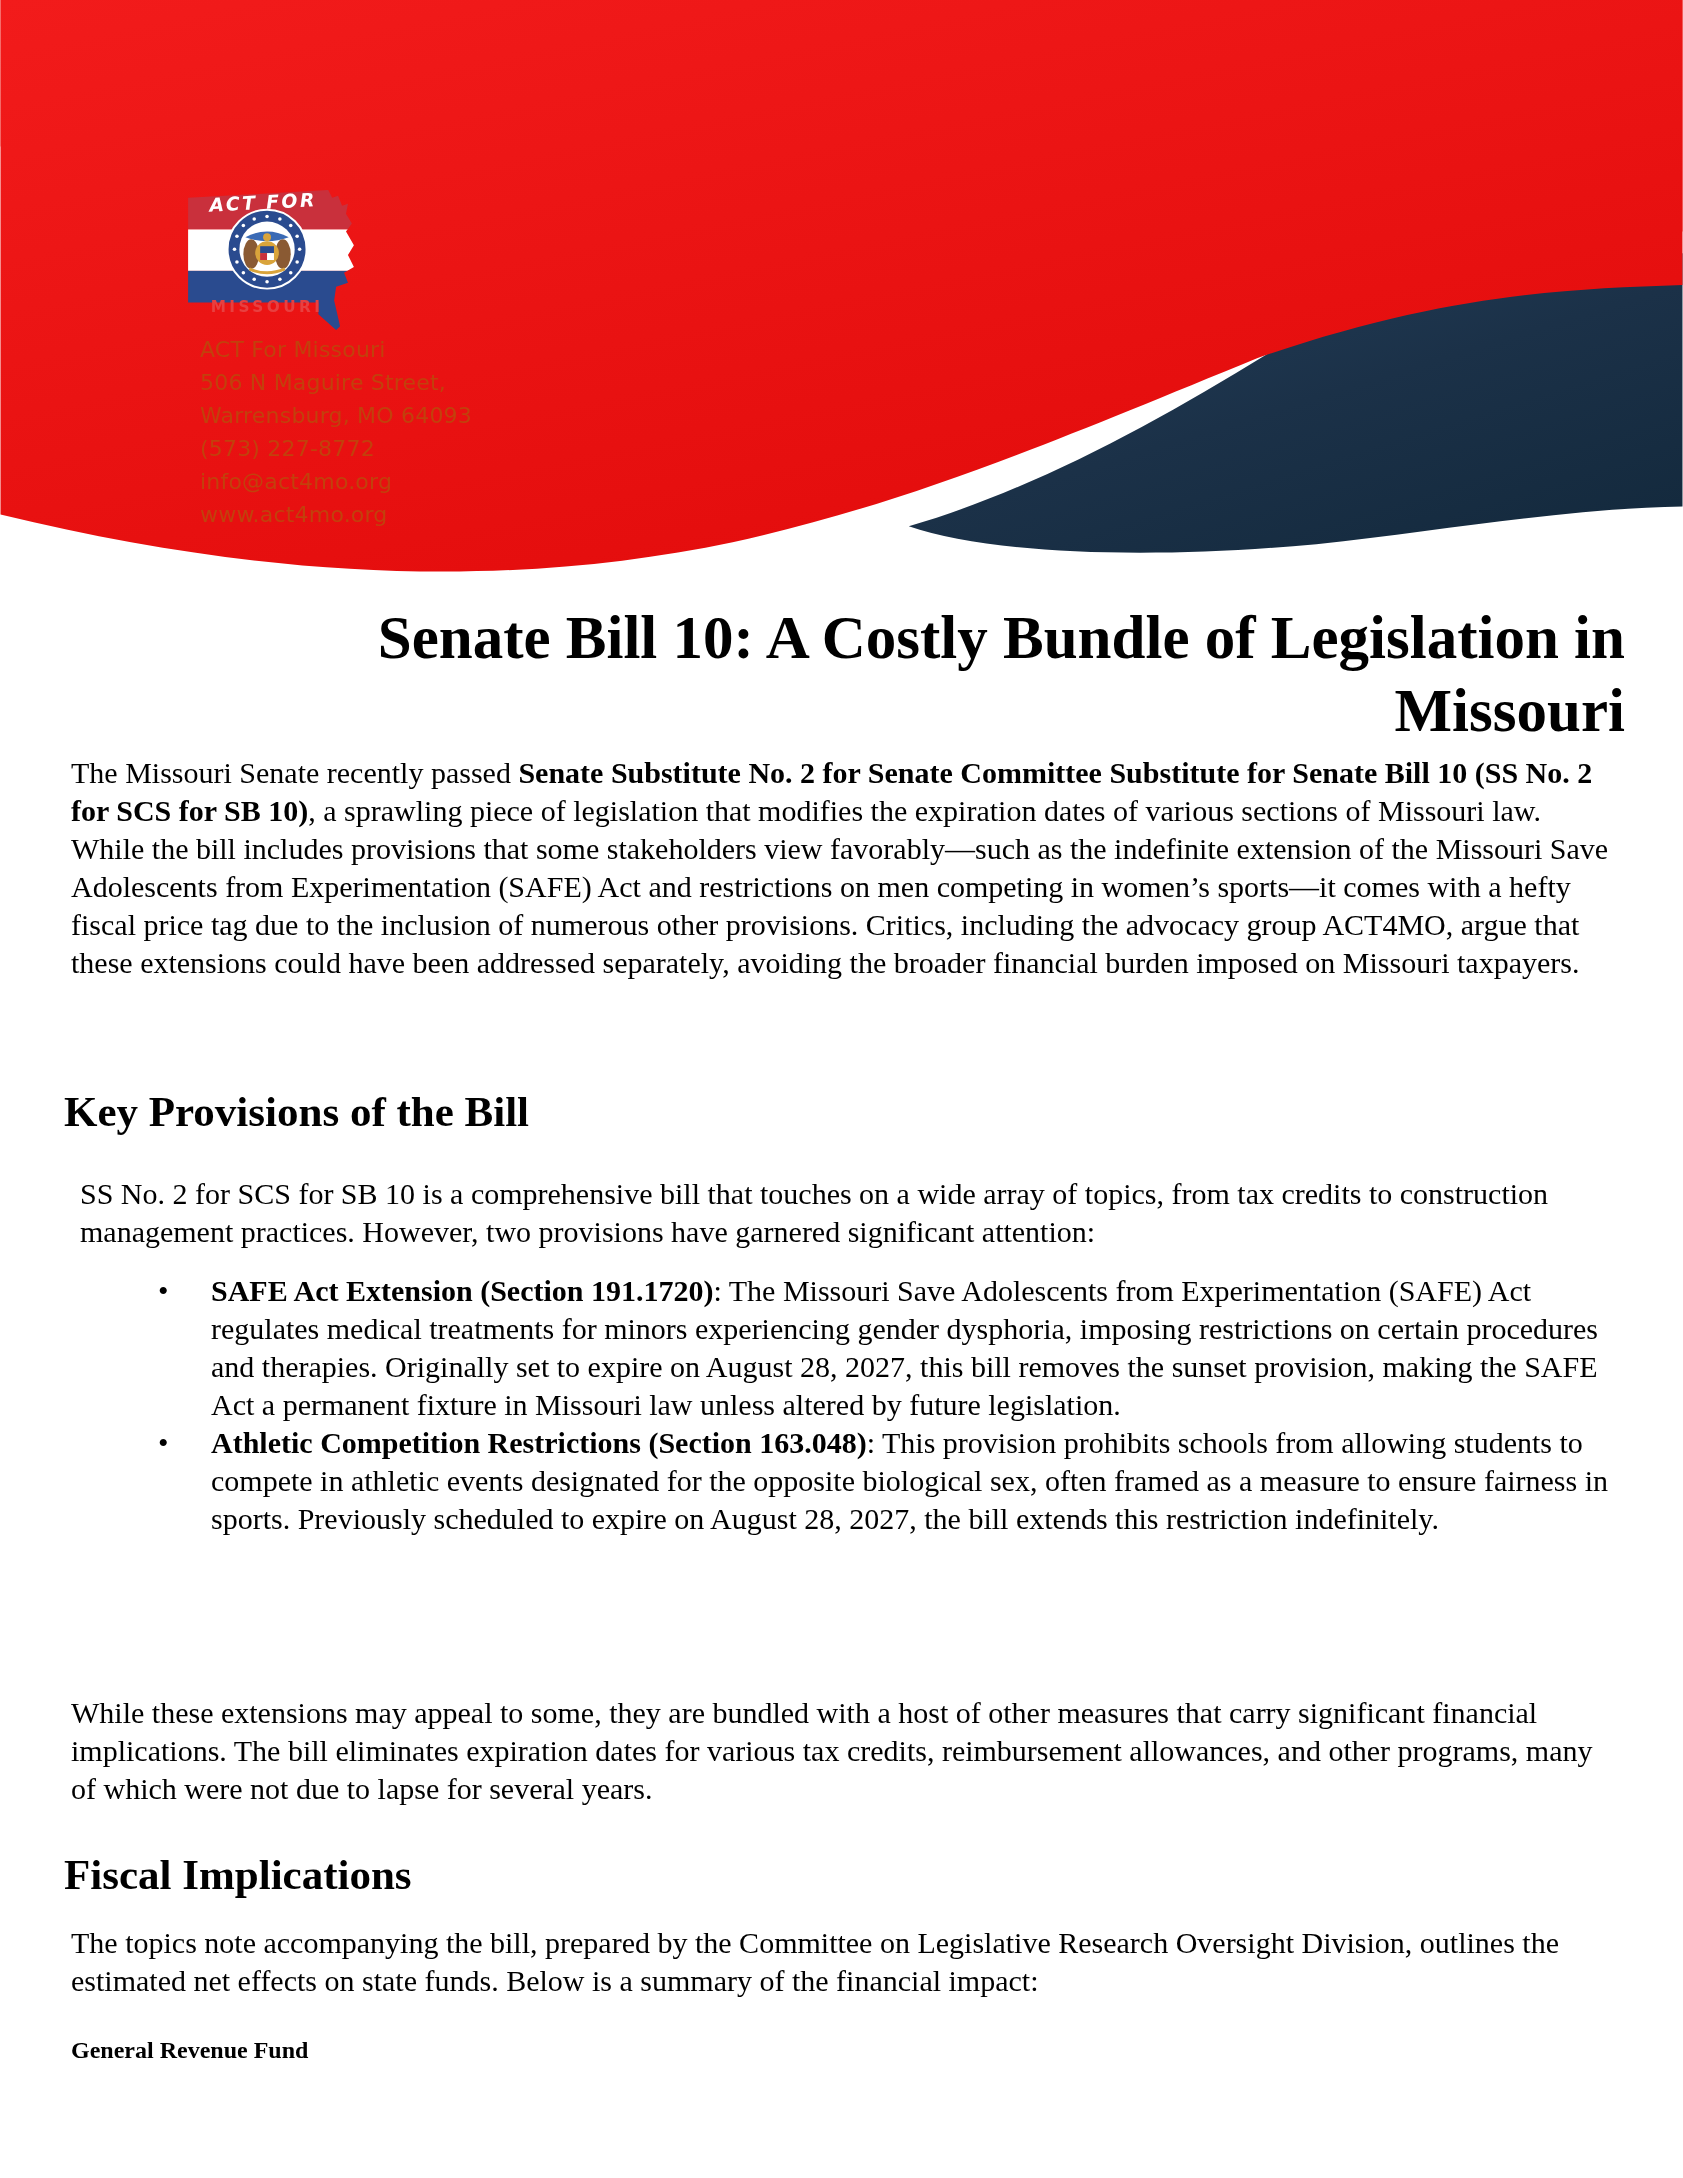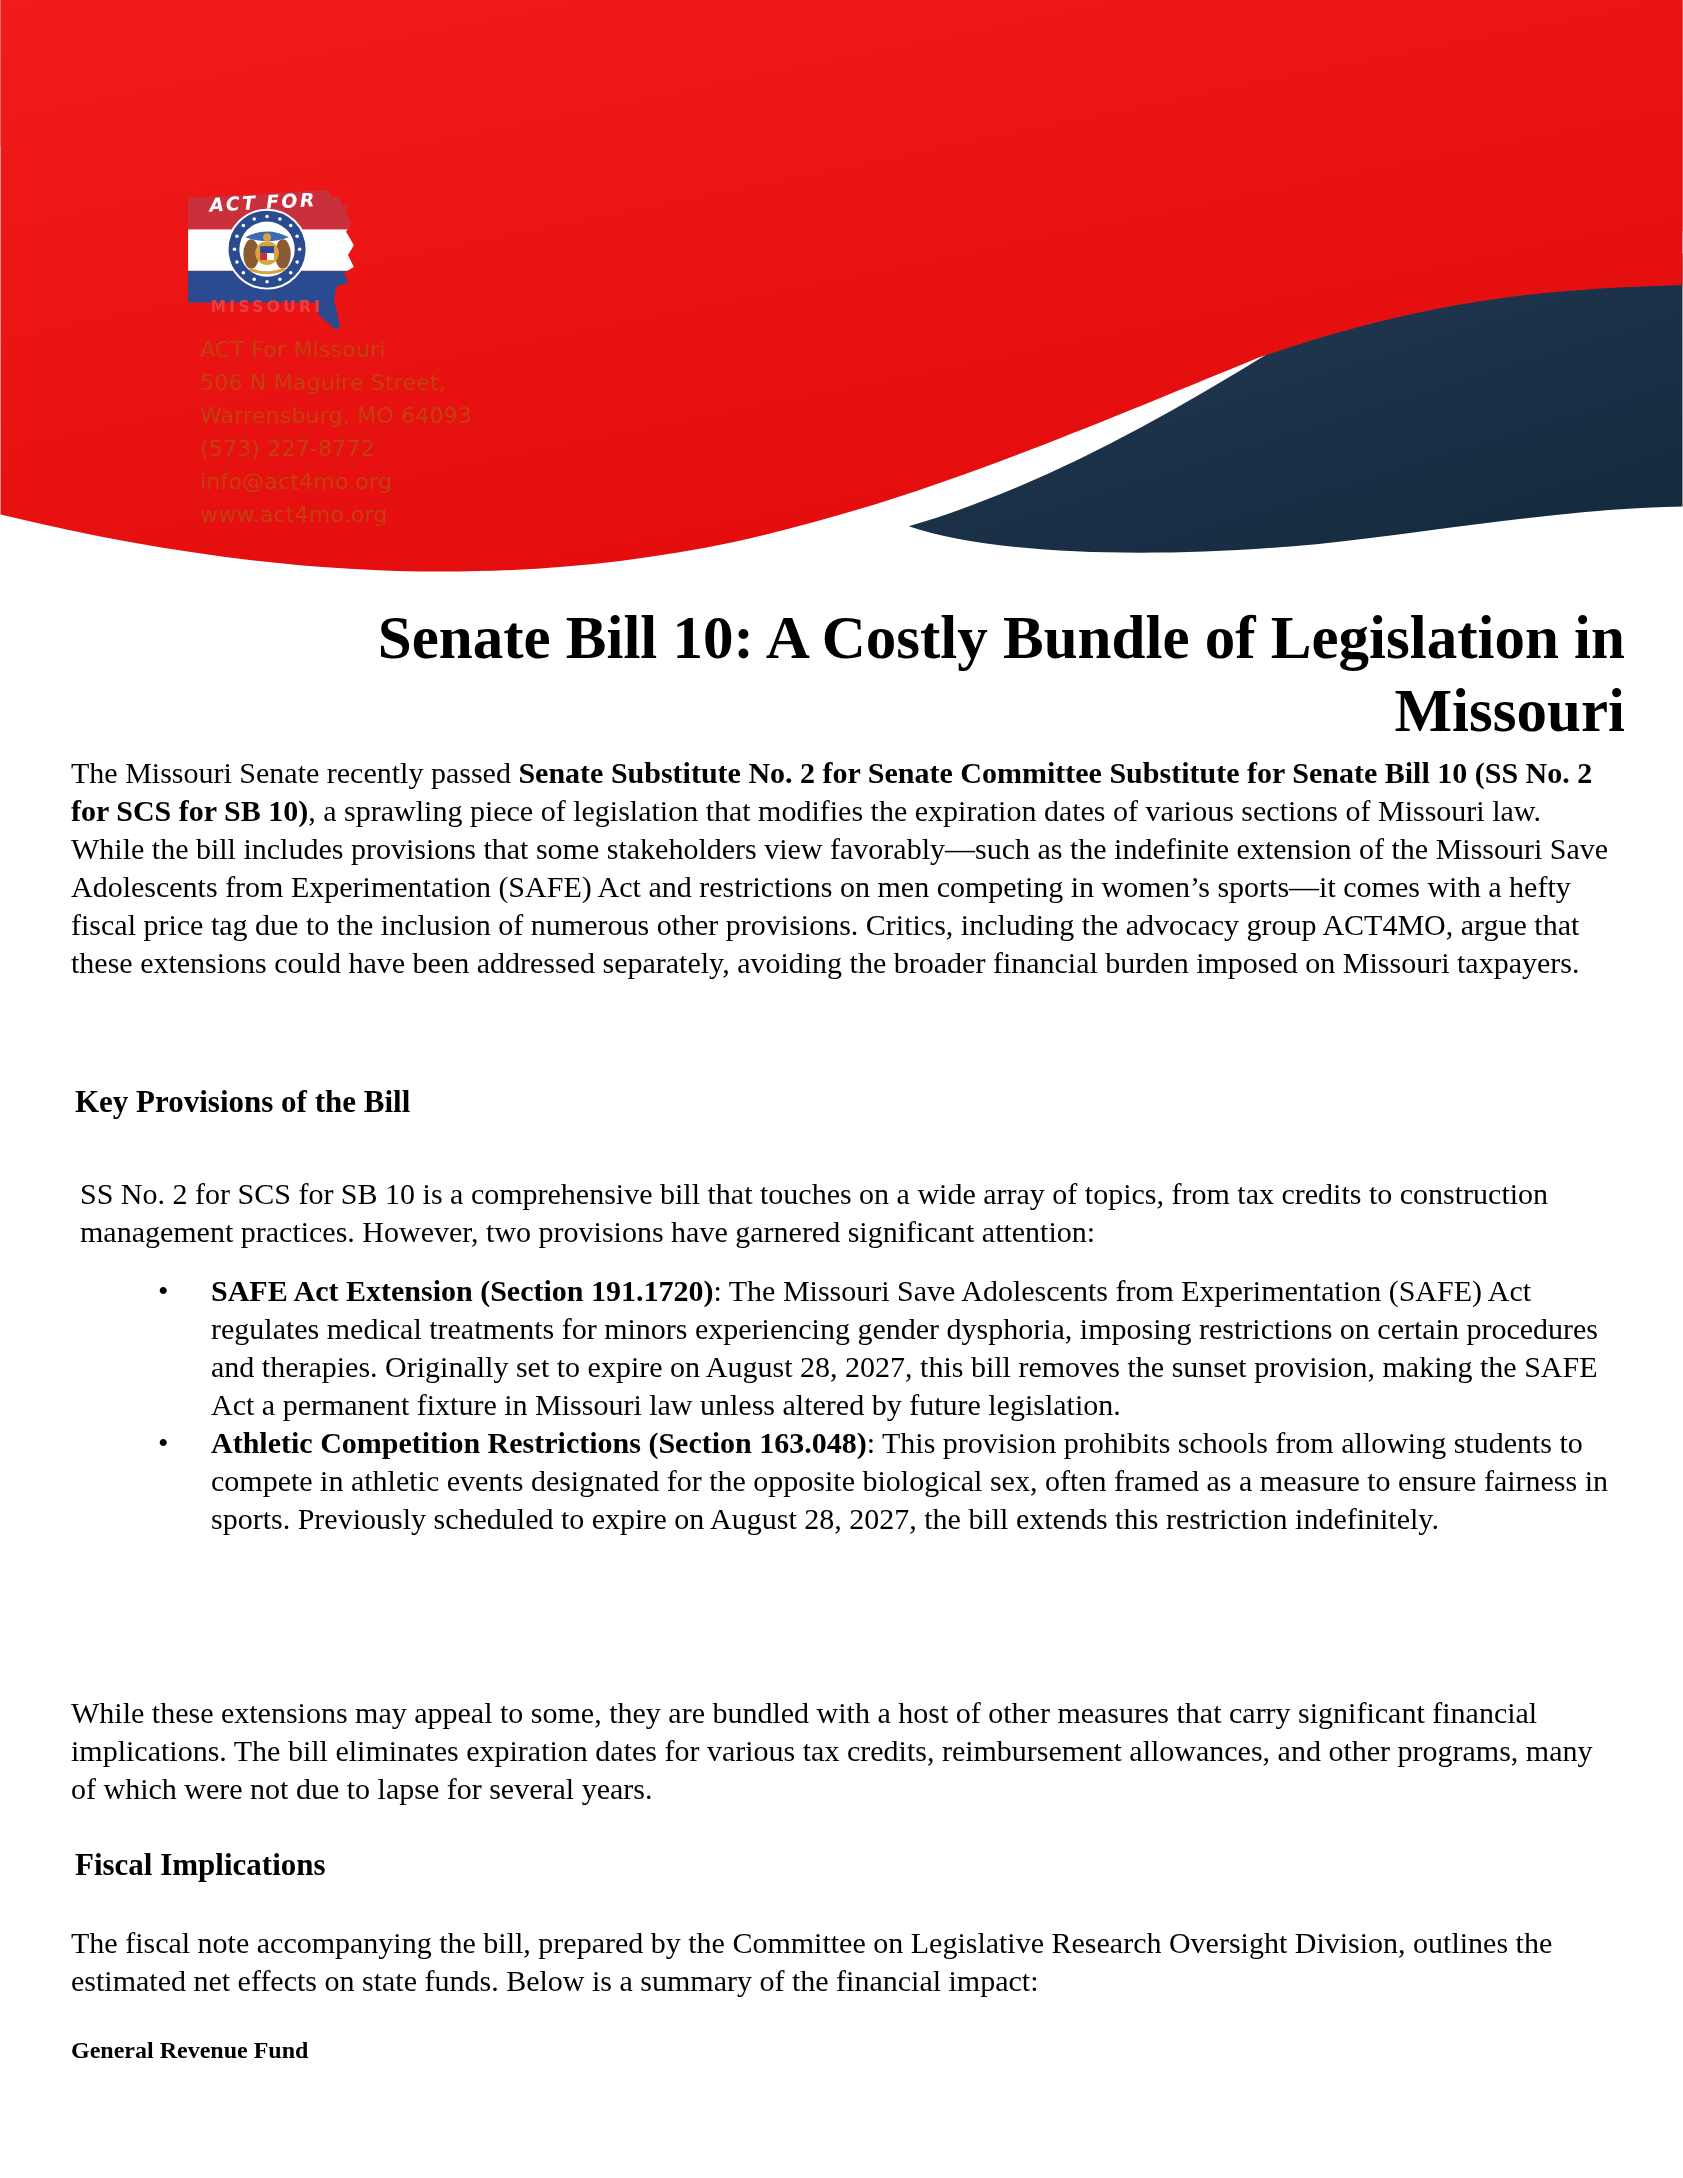--- a/index.html
+++ b/index.html
@@ -23,21 +23,21 @@
   .doc-title{
     position:absolute;left:71px;top:560px;width:1554px;
     font-size:61px;line-height:73px;font-weight:bold;
   }
   .doc-title span{display:block;text-align:right;}
   .para{position:absolute;left:71px;width:1544px;font-size:30px;line-height:38px;}
   .p1{top:724px;}
   .p2{top:1145px;margin-left:9px;}
   .p3{top:1664px;}
   .p4{top:1894px;}
-  .h2{position:absolute;left:75px;width:1544px;font-size:31px;line-height:55px;font-weight:bold;}
+  .h2{position:absolute;left:64px;width:1544px;font-size:43px;line-height:55px;font-weight:bold;}
   .h2a{top:1048px;}
   .h2b{top:1811px;}
   .h3{position:absolute;left:71px;width:1544px;font-size:24px;line-height:40px;font-weight:bold;top:2006px;}
   ul.bullets{
     position:absolute;left:71px;top:1264px;width:1544px;
     margin:8px;padding:0;list-style:none;
     font-size:30px;line-height:38px;
   }
   ul.bullets li{position:relative;padding-left:132px;}
   ul.bullets li::before{
@@ -144,18 +144,18 @@
 
   <ul class="bullets">
     <li><b>SAFE Act Extension (Section 191.1720)</b><span>: The Missouri Save Adolescents from Experimentation (SAFE) Act regulates medical treatments for minors experiencing gender dysphoria, imposing restrictions on certain procedures and therapies. Originally set to expire on August 28, 2027, this bill removes the sunset provision, making the SAFE Act a permanent fixture in Missouri law unless altered by future legislation.</span></li>
     <li><b>Athletic Competition Restrictions (Section 163.048)</b><span>: This provision prohibits schools from allowing students to compete in athletic events designated for the opposite biological sex, often framed as a measure to ensure fairness in sports. Previously scheduled to expire on August 28, 2027, the bill extends this restriction indefinitely.</span></li>
   </ul>
 
   <p class="para p3"><span>While these extensions may appeal to some, they are bundled with a host of other measures that carry significant financial implications. The bill eliminates expiration dates for various tax credits, reimbursement allowances, and other programs, many of which were not due to lapse for several years.</span></p>
 
   <h2 class="h2 h2b">Fiscal Implications</h2>
 
-  <p class="para p4"><span>The fiscal note accompanying the bill, prepared by the Committee on Legislative Research Oversight Division, outlines the estimated net effects on state funds. Below is a summary of the financial impact:</span></p>
+  <p class="para p4"><span>The topics note accompanying the bill, prepared by the Committee on Legislative Research Oversight Division, outlines the estimated net effects on state funds. Below is a summary of the financial impact:</span></p>
 
   <h3 class="h3">General Revenue Fund</h3>
 
 </div>
 
 
 </body></html>

